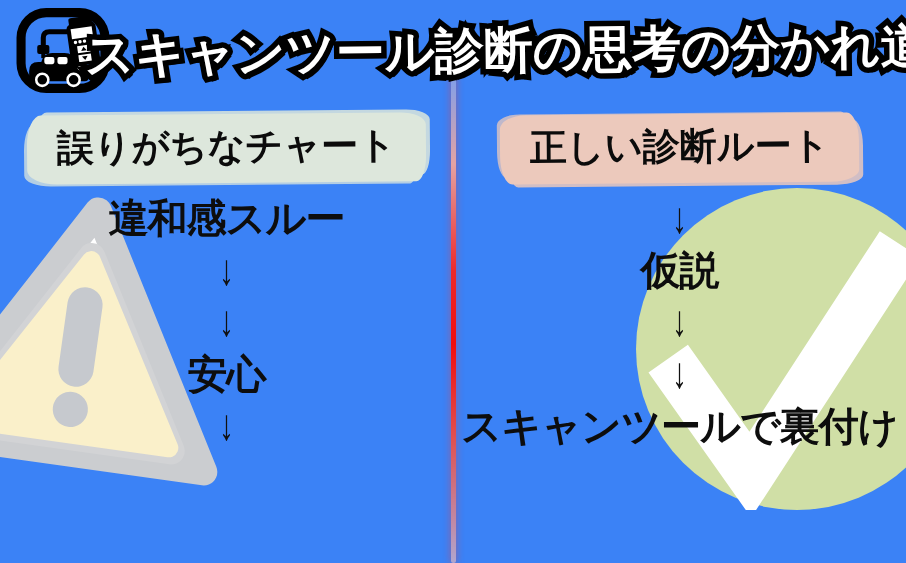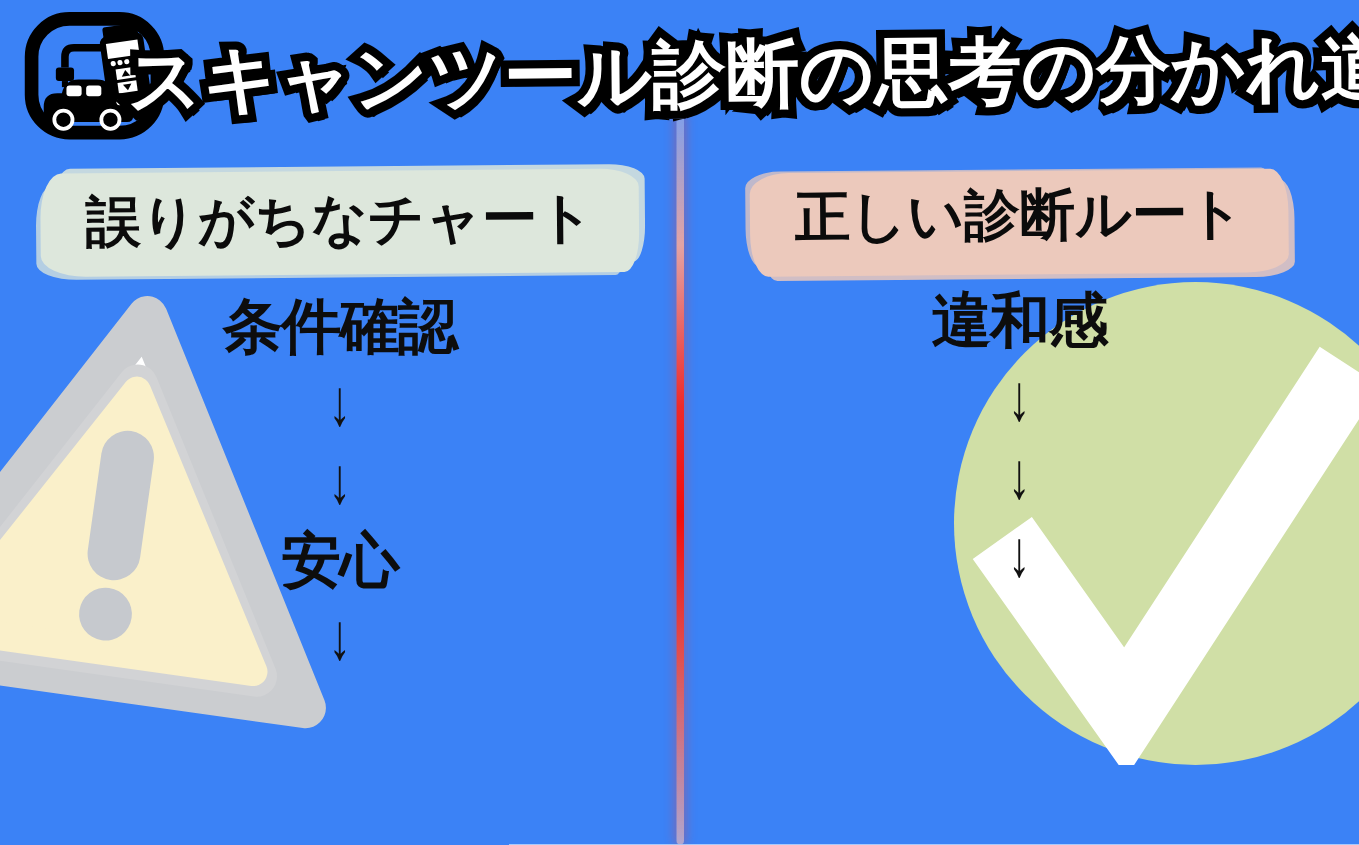--- a/index.html
+++ b/index.html
@@ -53,21 +53,21 @@
     text-shadow:4px 5px 0 #000;
   }
   .title-fill { position:relative; color:#fff; }
 
   
   .column {
     position:absolute; top:104px; width:453px;
     display:flex; flex-direction:column; align-items:center;
   }
   .column.left  { left:0; }
-  .column.right { left:453px;font-family:Liberation Mono, monospace; }
+  .column.right { left:453px; }
 
   .col-header { height:88px; display:flex; align-items:center; justify-content:center; }
   .highlight {
     display:inline-block; padding:13px 30px 15px;
     font-size:37px; font-weight:900; color:#0b0b0b;
     line-height:1.1; white-space:nowrap;
     transform:rotate(-0.5deg);
   }
   .highlight.green {
     background:#dde7dc;
@@ -140,30 +140,31 @@
     <div class="page-title">
       <span class="title-layer title-stroke">スキャンツール診断の思考の分かれ道</span>
       <span class="title-layer title-fill">スキャンツール診断の思考の分かれ道</span>
     </div>
   </div>
 
   <div class="column left">
     <div class="col-header">
       <span class="highlight green">誤りがちなチャート</span>
     </div>
-    <div class="step">条件確認</div>
+    <div class="step">違和感スルー</div>
     <div class="arrow-row">↓</div>
     <div class="arrow-row">↓</div>
     <div class="step">安心</div>
     <div class="arrow-row">↓</div>
   </div>
 
   <div class="column right">
     <div class="col-header">
       <span class="highlight pink">正しい診断ルート</span>
     </div>
-    <div class="step">違和感</div>
+    <div class="arrow-row">↓</div>
+    <div class="step">仮説</div>
     <div class="arrow-row">↓</div>
     <div class="arrow-row">↓</div>
-    <div class="arrow-row">↓</div>
+    <div class="step">スキャンツールで裏付け</div>
   </div>
 
 </div>
 
 </body></html>

